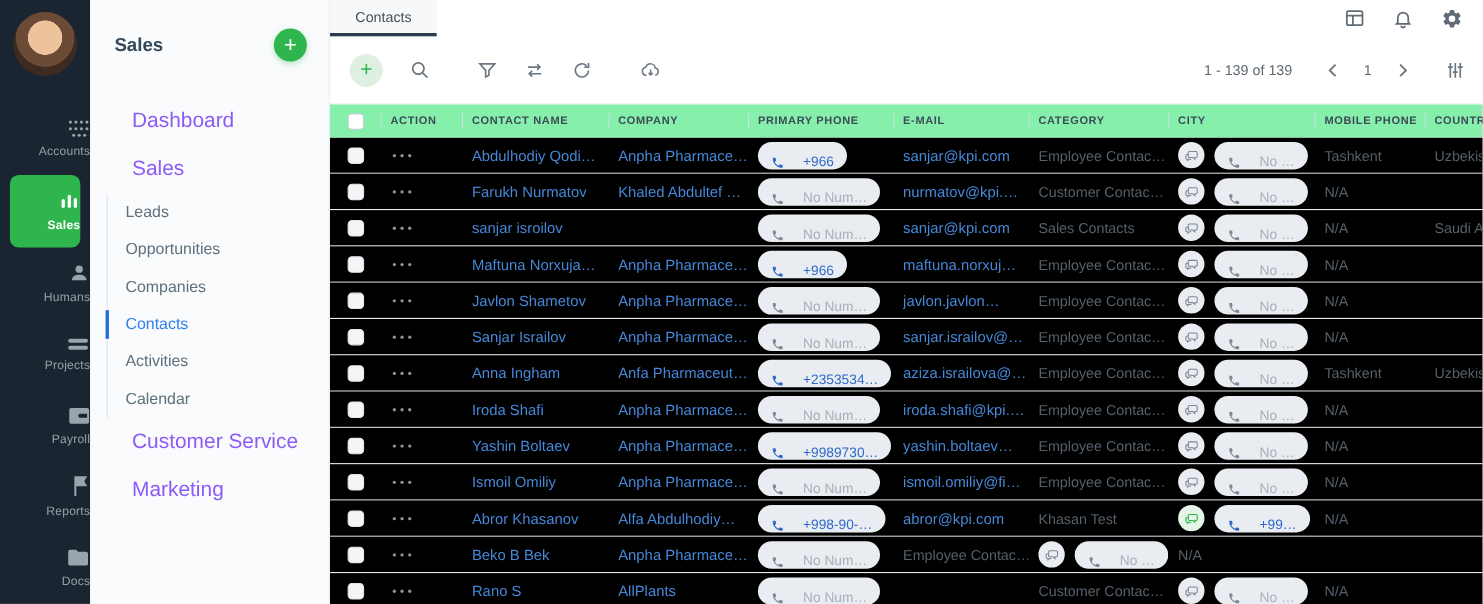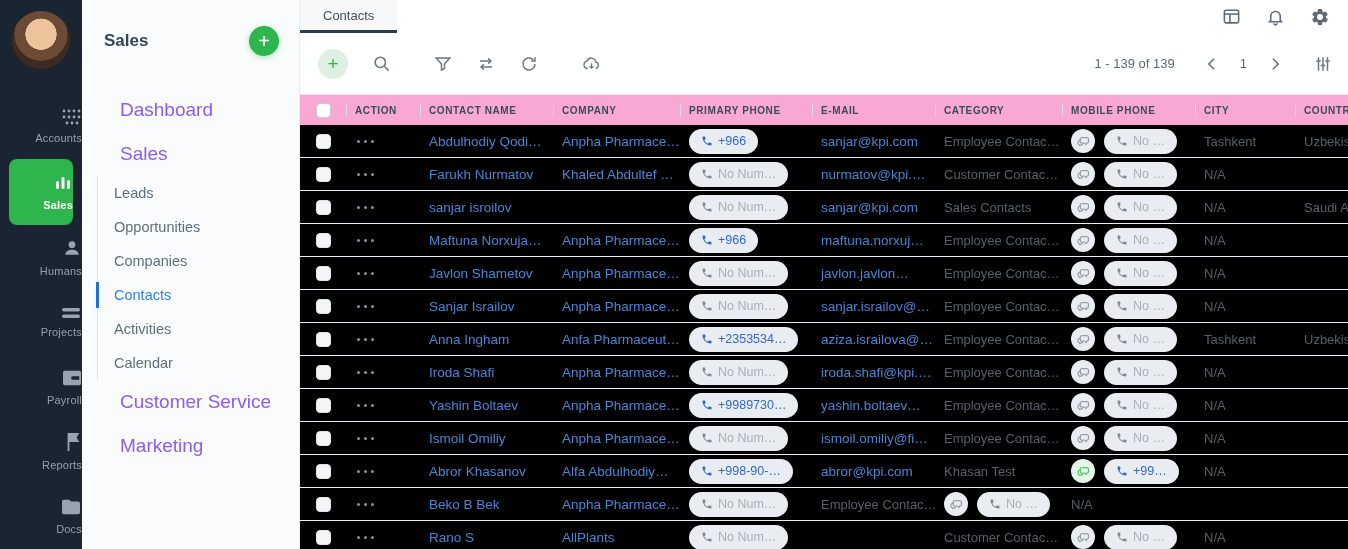--- a/index.html
+++ b/index.html
@@ -47,35 +47,35 @@
     display:flex; align-items:center; justify-content:center; cursor:pointer; }
   .tb-ic { color:#6b7680; cursor:pointer; display:flex; align-items:center; } .tb-left .gap-l { margin-left:43px; } .tb-left .gap-m { margin-left:24px; }
   .tb-right { display:flex; align-items:center; color:#5d6974; font-size:13px; }
   .range { margin-right:26px; }
   .pg-chev { color:#6b7680; cursor:pointer; padding:0 6px; display:flex; }
   .pg-num { padding:0 18px; }
   .cols-btn { margin-left:28px; }
 
   
   .grid-row { display:grid; grid-template-columns:46px 74px 133px 127px 132px 123px 127px 133px 100px minmax(0,1fr); }
-  .thead { background:#f9a8d4; height:30px; flex:none; }
+  .thead { background:#86efac; height:30px; flex:none; }
   .hcell { display:flex; align-items:center; padding-left:9px; font-size:10px; font-weight:bold; letter-spacing:.6px;
     color:#3c4b57; position:relative; white-space:nowrap; overflow:hidden; }
   .hcell + .hcell::before { content:""; position:absolute; left:0; top:8px; width:1px; height:14px; background:#d7dde3; }
   .hcell.first { padding-left:16px; }
   .tbody { flex:1; overflow:hidden; }
   .trow { height:33px; border-bottom:1px solid #e9edf1; background:#000000; }
   .cell { display:flex; align-items:center; padding-left:9px; min-width:0; white-space:nowrap; overflow:hidden; font-size:13px; color:#55606a; }
   .cell.first { padding-left:16px; }
   .cb { width:15px; height:15px; border-radius:4px; border:1px solid #c4cdd6; background:#fff; display:inline-block; cursor:pointer; }
   .row-cb { background:#f3f5f7; border-color:#e0e6eb; }
   .dots { display:inline-flex; gap:4px; cursor:pointer; padding:4px 2px; }
   .dots i { width:3px; height:3px; border-radius:50%; background:#8a949e; }
   .link { color:#4687d6; font-size:13.5px; text-decoration:none; overflow:hidden; text-overflow:ellipsis; cursor:pointer; }
-  .pill { display:inline-flex; align-items:center; gap:5px; height:25px; padding:0 12px; border-radius:13px;
+  .pill { display:inline-flex; align-items:flex-end; gap:17px; height:25px; padding:0 12px; border-radius:13px;
     background:#e9edf1; color:#a7b0b8; font-size:12.5px; cursor:pointer; max-width:100%; overflow:hidden; }
   .pill svg { color:#7d8894; flex:none; }
   .pill.active { color:#3069c9; }
   .pill.active svg { color:#3069c9; }
   .chatbtn { width:24px; height:24px; border-radius:50%; background:#e9edf1; color:#7d8894; display:inline-flex;
     align-items:center; justify-content:center; margin-right:9px; flex:none; cursor:pointer; }
   .chatbtn.green { color:#2eb54e; background:#e4f4e7; }
 </style>
 </head>
 <body>
@@ -260,22 +260,22 @@
     <div class="thead grid-row">
       <div class="hcell first">
           <span class="cb"></span>
         </div>
       <div class="hcell">ACTION</div>
       <div class="hcell">CONTACT NAME</div>
       <div class="hcell">COMPANY</div>
       <div class="hcell">PRIMARY PHONE</div>
       <div class="hcell">E-MAIL</div>
       <div class="hcell">CATEGORY</div>
+      <div class="hcell">CITY</div>
       <div class="hcell">MOBILE PHONE</div>
-      <div class="hcell">CITY</div>
       <div class="hcell">COUNTRY</div>
     </div>
 
     <div class="tbody" id="tbody">
   <div class="trow grid-row">
     <div class="cell first">
             <span class="cb row-cb"></span>
           </div>
     <div class="cell">
             <span class="dots">

